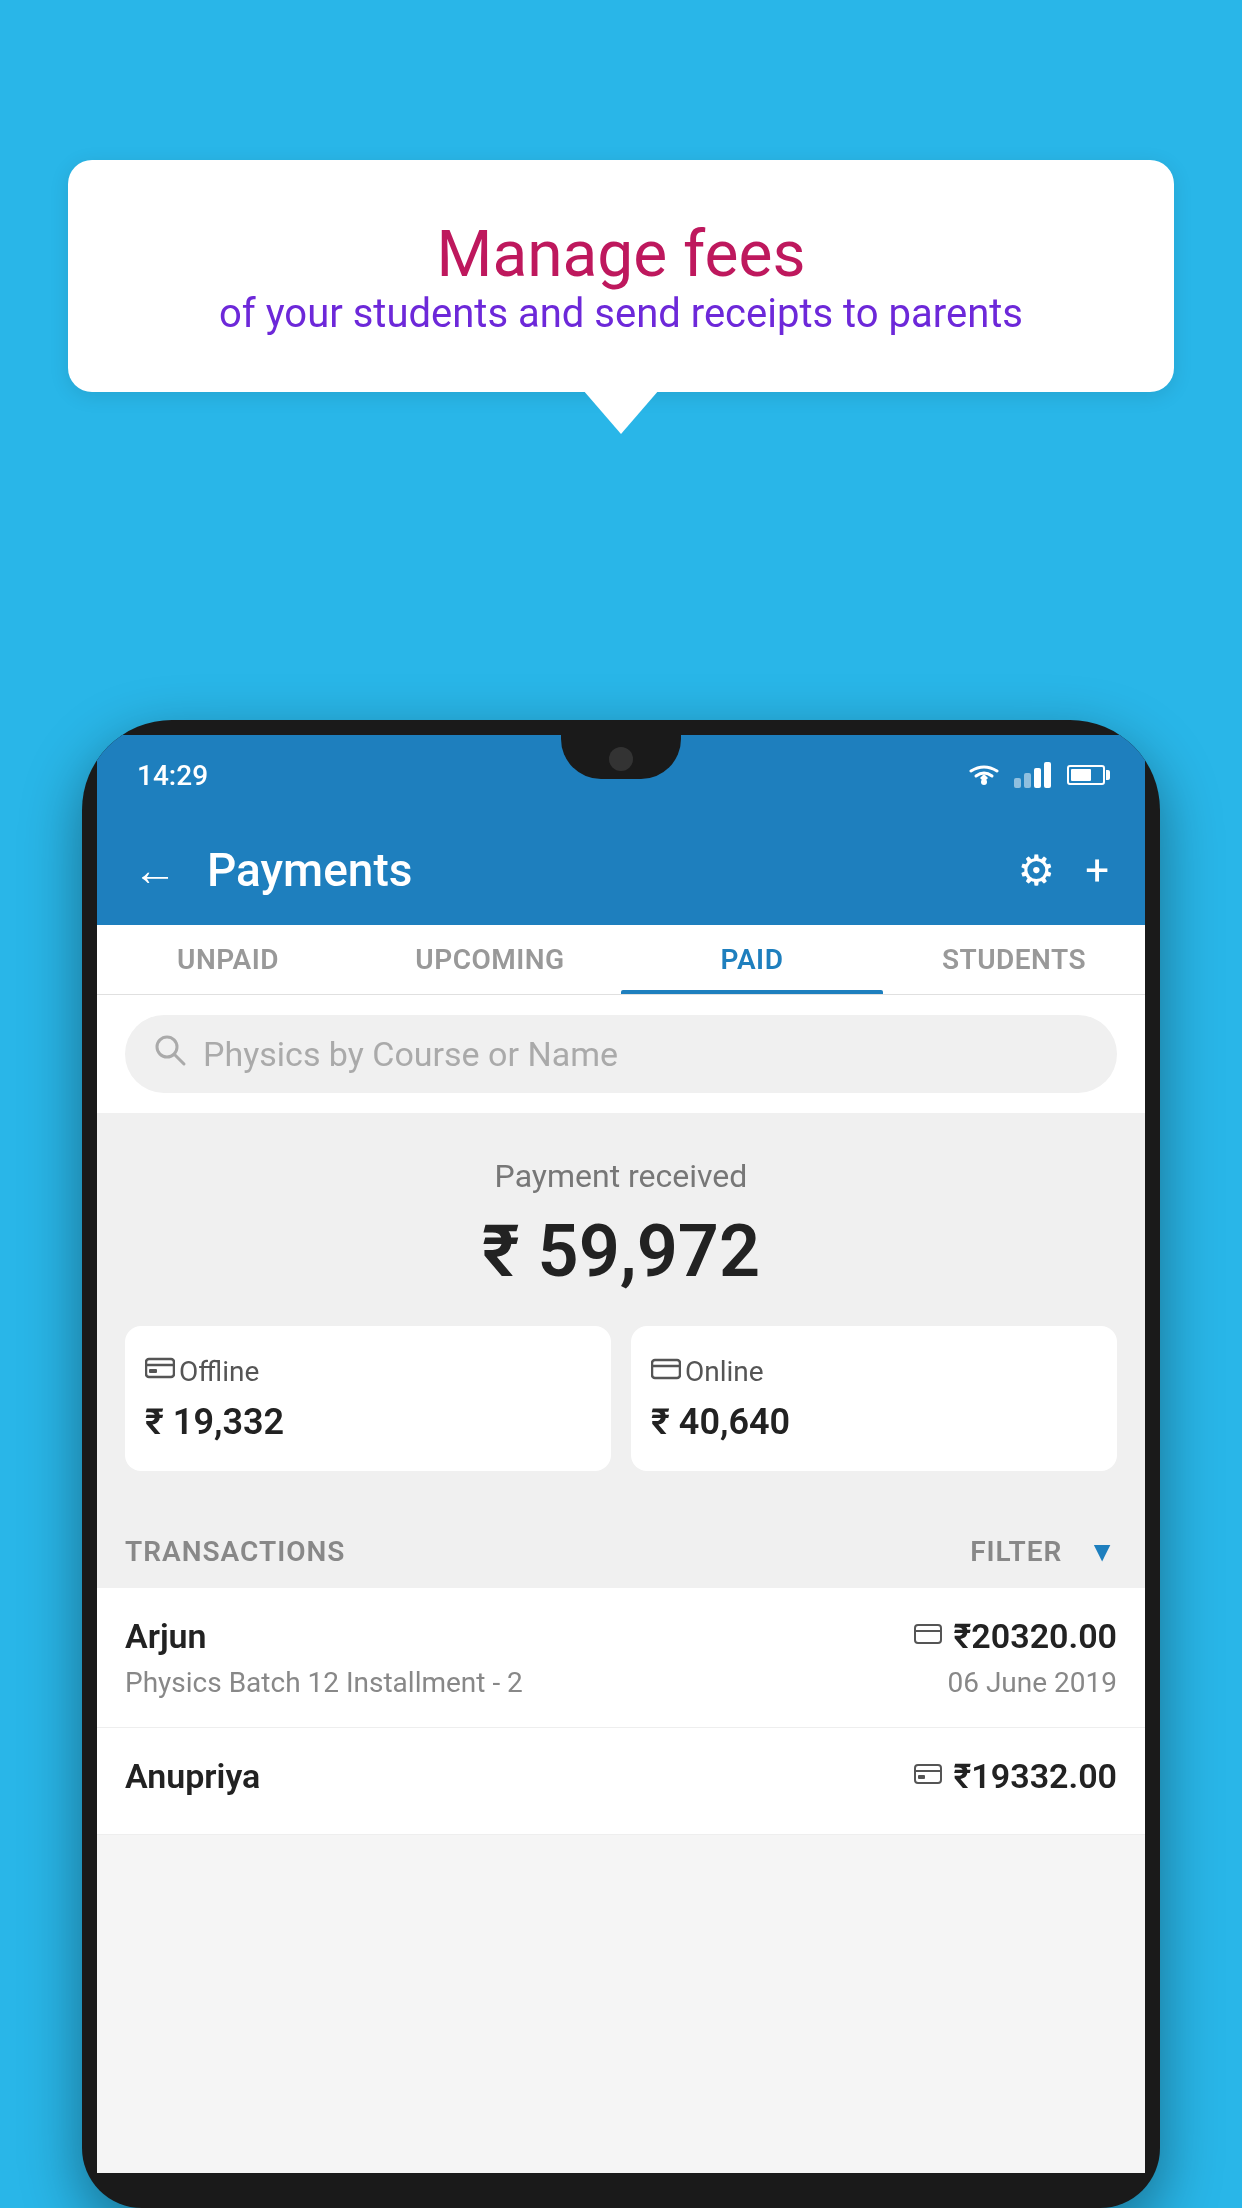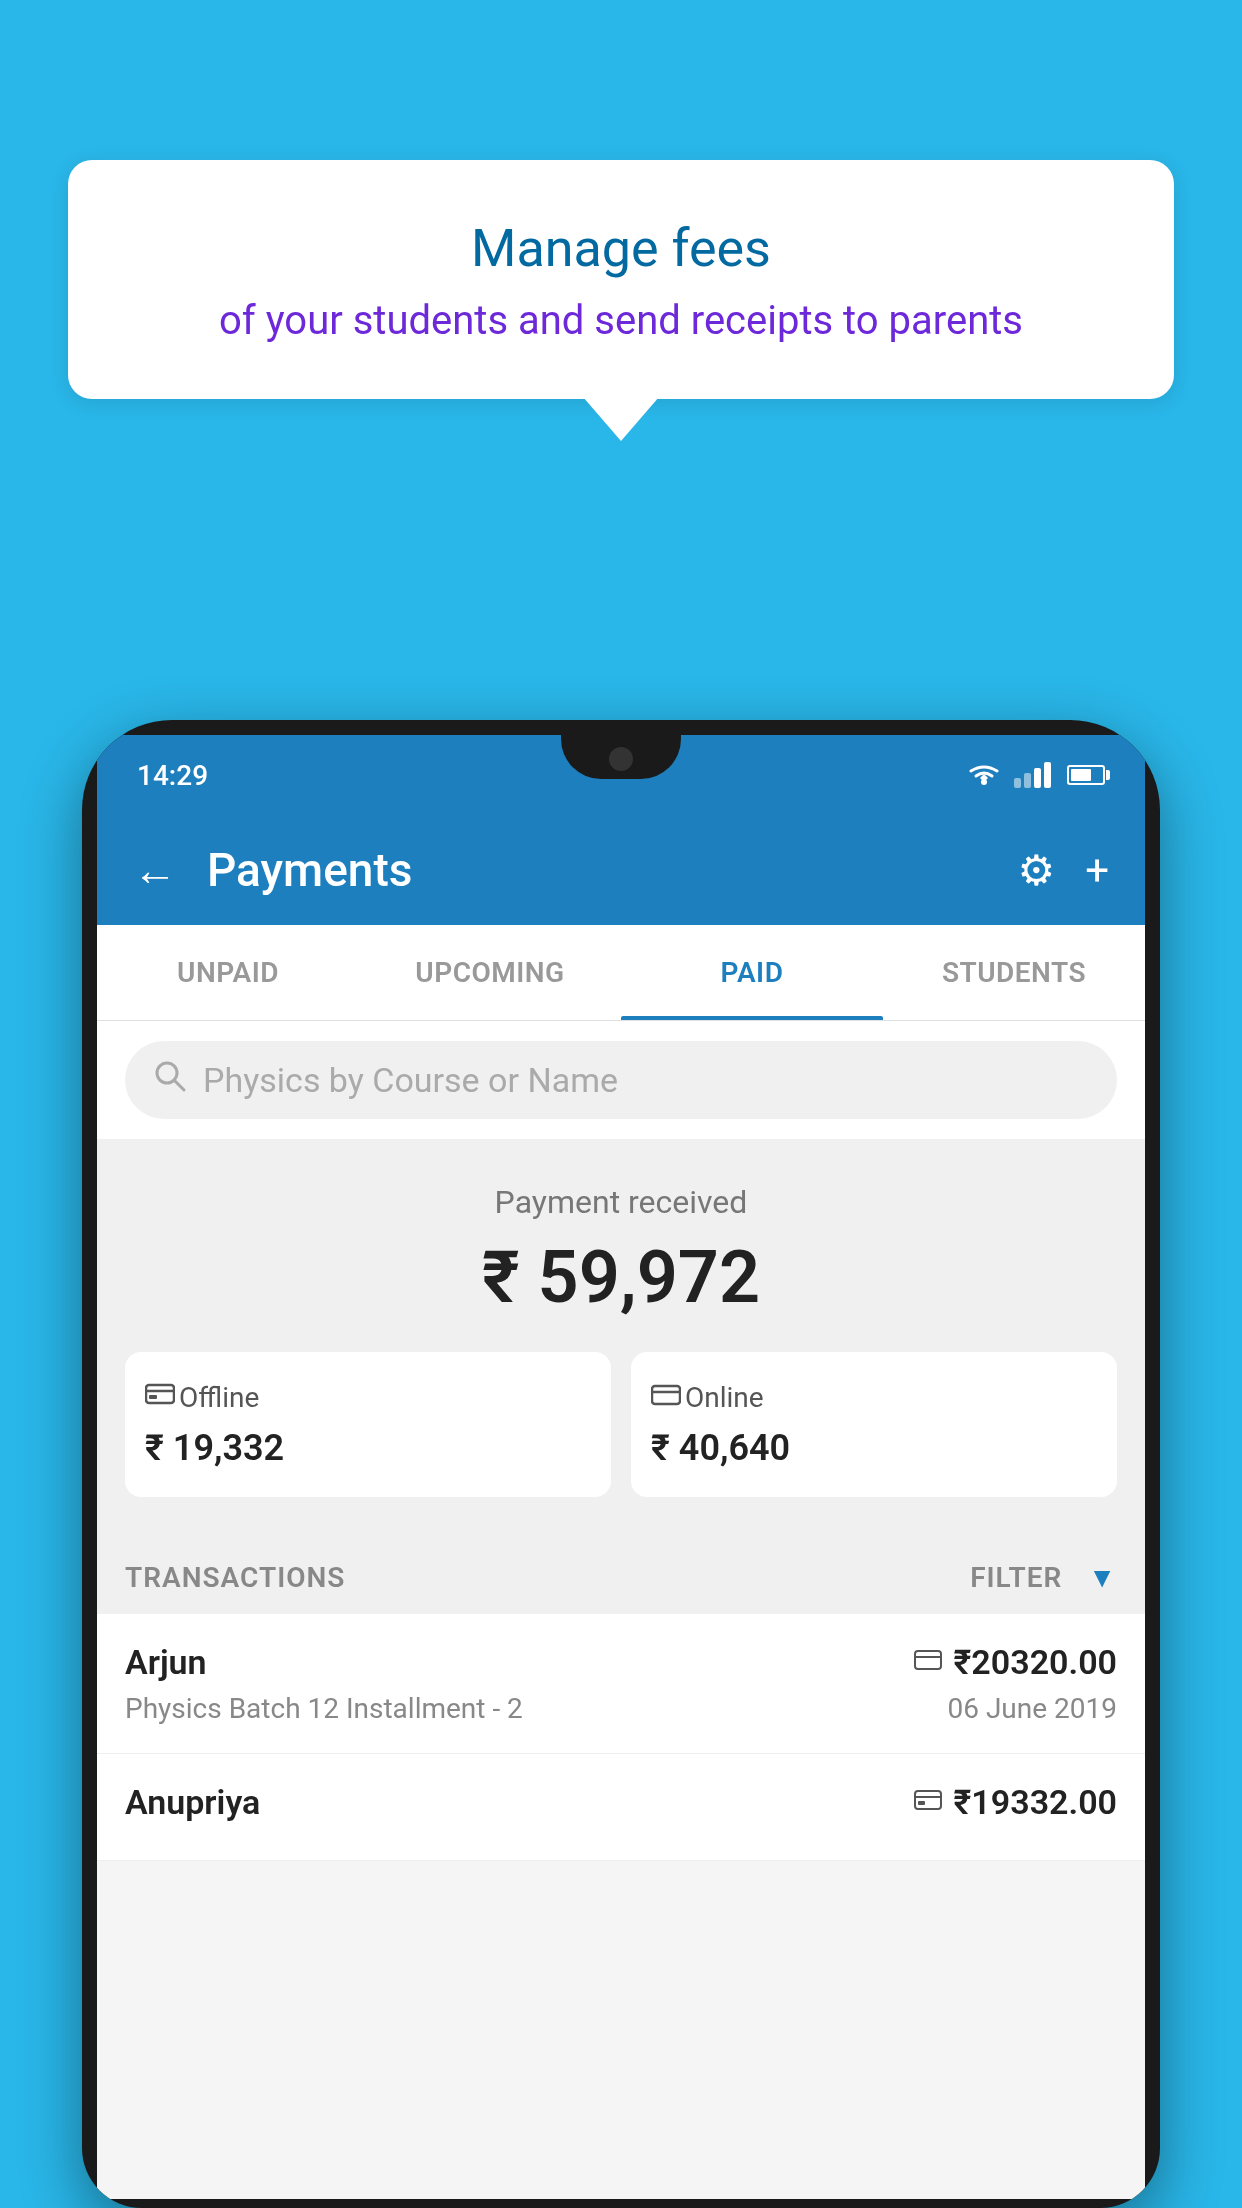--- a/index.html
+++ b/index.html
@@ -30,24 +30,23 @@
       bottom: -42px;
       left: 50%;
       transform: translateX(-50%);
       width: 0;
       height: 0;
       border-left: 38px solid transparent;
       border-right: 38px solid transparent;
       border-top: 44px solid white;
     }
     .bubble-title {
-      font-size: 52px;
+      font-size: 64px;
       font-weight: 400;
-      color: #0369a1;
-      margin-bottom: 20px;
+      color: #be185d;
       line-height: 1.1;
     }
     .bubble-subtitle {
       font-size: 40px;
       color: #6d28d9;
       font-weight: 400;
     }
 
     
     .phone-frame {
@@ -178,21 +177,21 @@
     .header-icon {
       color: white;
       font-size: 42px;
     }
 
     
     .tabs-bar {
       background: white;
       display: flex;
       border-bottom: 1px solid #e0e0e0;
-      height: 96px;
+      height: 70px;
     }
     .tab-item {
       flex: 1;
       display: flex;
       align-items: center;
       justify-content: center;
       font-size: 28px;
       font-weight: 600;
       color: #999;
       letter-spacing: 0.5px;

